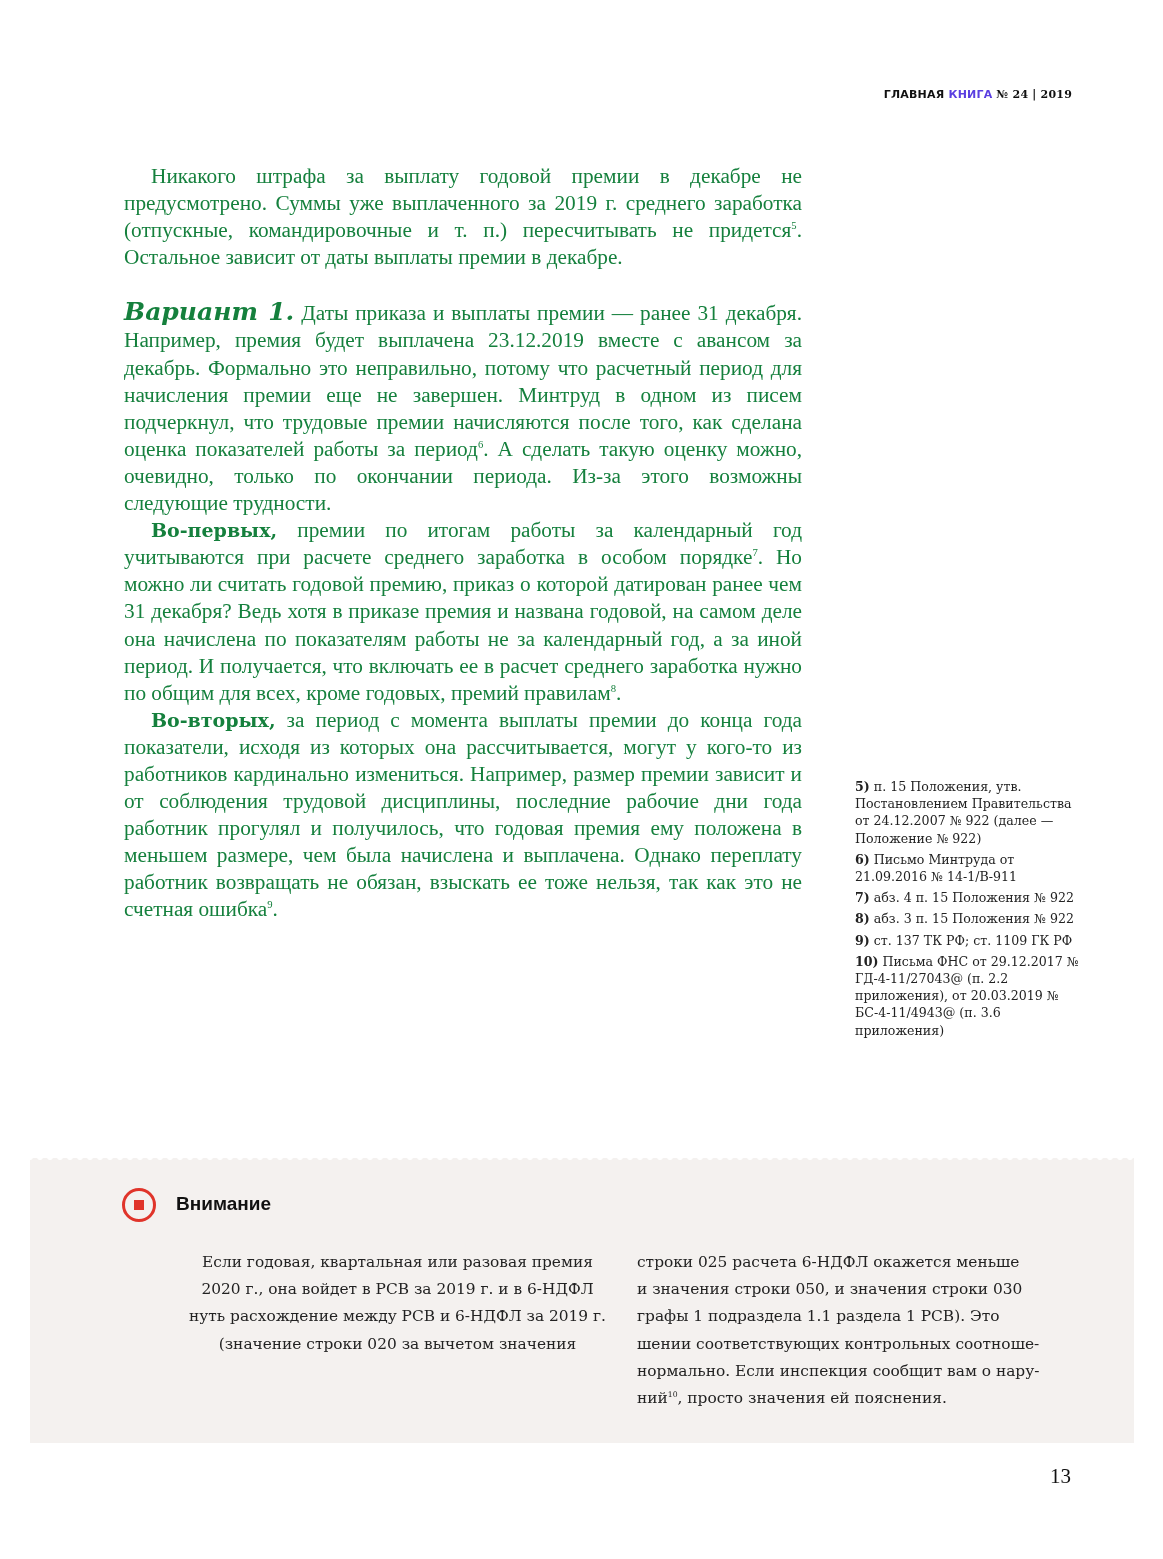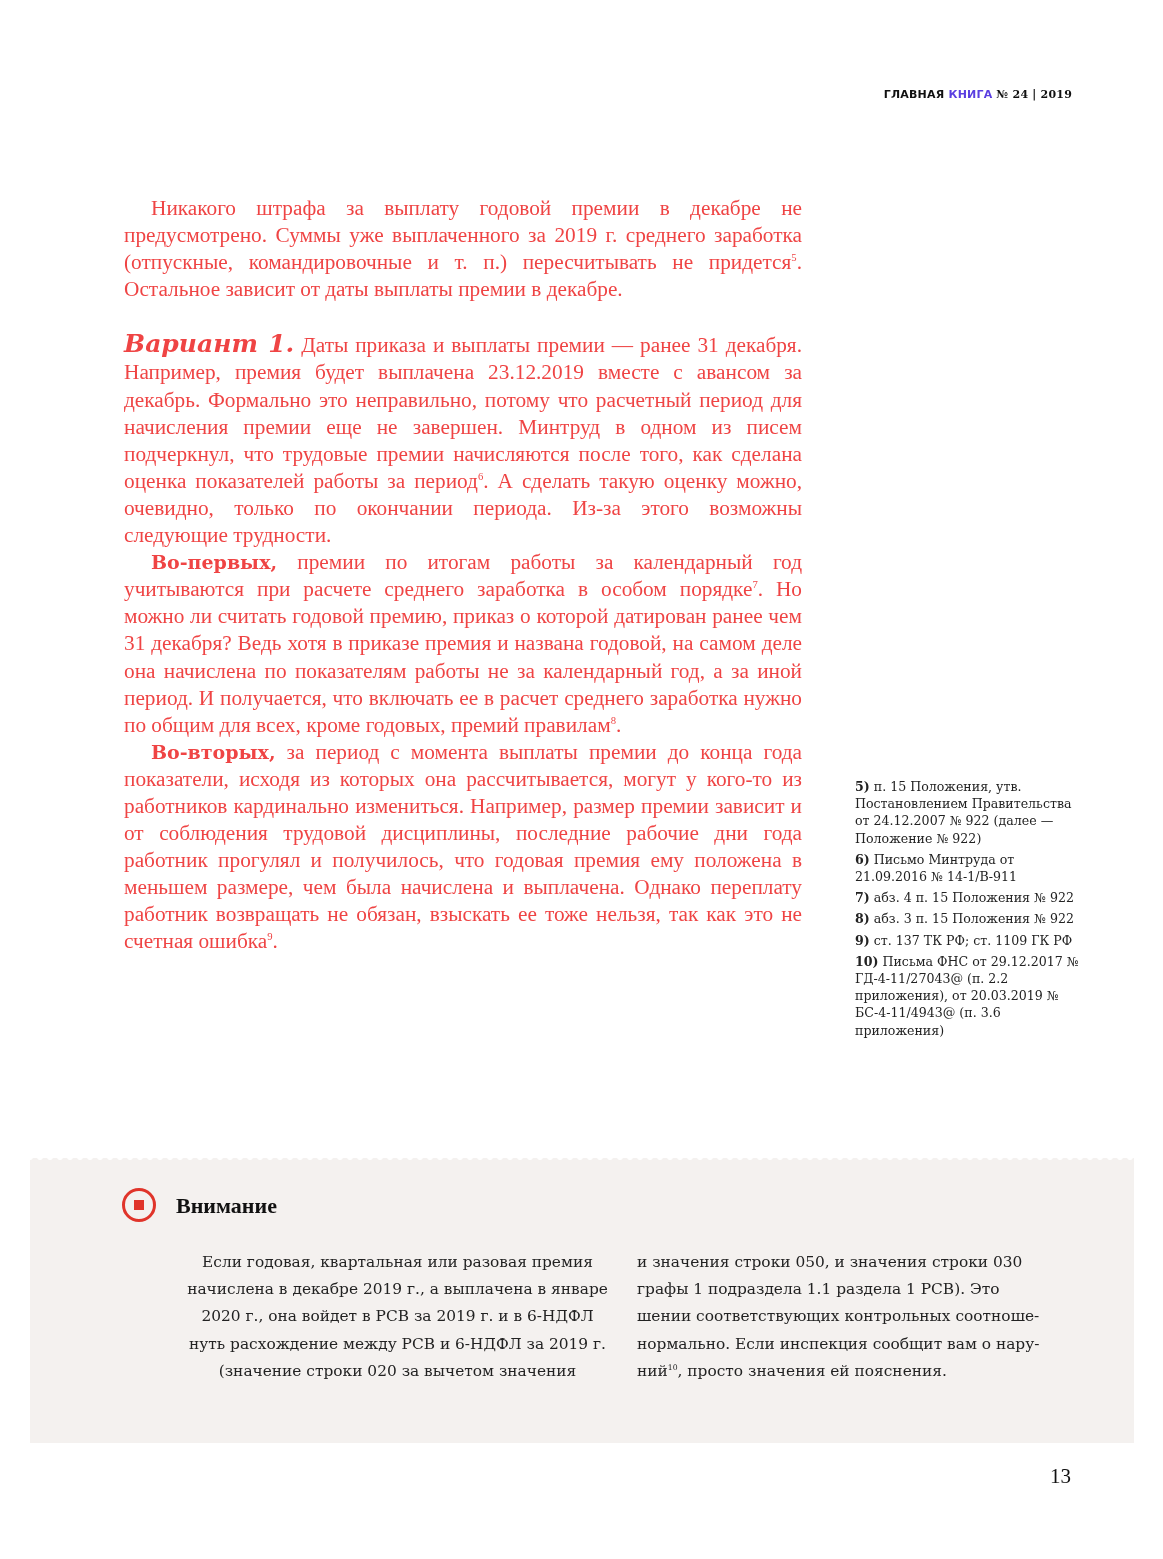--- a/index.html
+++ b/index.html
@@ -2,38 +2,38 @@
 <html><head>
   <meta charset="utf-8">
   <style>
     html, body { margin: 0; padding: 0; background: #ffffff; }
     body { width: 1163px; height: 1559px; position: relative; overflow: hidden; color: #1a1a1a; font-family: "DejaVu Serif", serif; }
     .header { position: absolute; top: 88px; right: 91px; font-family: "DejaVu Sans", sans-serif; font-weight: bold; font-size: 11px; letter-spacing: 0.2px; white-space: nowrap; }
     .header .brand1 { color: #111; }
     .header .brand2 { color: #5a3fe0; }
     .header .issue { font-family: "DejaVu Serif", serif; color: #111; }
 
-    .main { position: absolute; left: 124px; top: 163px; width: 678px; font-family: "Liberation Serif", serif; font-size: 21.3px; line-height: 27.1px; color: #ef4444; margin-top: 32px; }
+    .main { position: absolute; left: 124px; top: 163px; width: 678px; font-family: "Liberation Serif", serif; font-size: 21.3px; line-height: 27.1px; color: #15803d; }
     .main p { margin: 0; text-align: justify; }
     .main .indent { text-indent: 27px; }
     .main .gap { margin-top: 27px; }
     .main .variant { font-weight: bold; font-style: italic; font-family: "DejaVu Serif", serif; font-size: 25px; }
     .main .lead { font-weight: bold; font-family: "DejaVu Serif", serif; font-size: 19px; }
     sup { font-size: 0.5em; vertical-align: super; line-height: 0; }
 
     .notes { position: absolute; left: 855px; top: 778px; width: 225px; font-family: "DejaVu Serif", serif; font-size: 12.6px; line-height: 17.2px; color: #222; }
     .notes .note { margin-bottom: 4px; }
     .notes .num { font-weight: bold; }
 
     .callout { position: absolute; left: 30px; top: 1160px; width: 1104px; height: 283px; background: #f4f1ef; }
     .callout .edge { position: absolute; left: 0; top: -4px; width: 100%; height: 6px;
       background: radial-gradient(circle at 5px 6px, #f4f1ef 4px, transparent 4.5px) 0 0 / 10px 6px repeat-x; }
     .callout-icon { position: absolute; left: 92px; top: 28px; width: 34px; height: 34px; border: 3.5px solid #e0342a; border-radius: 50%; box-sizing: border-box; }
     .callout-icon .sq { position: absolute; left: 8.5px; top: 8.5px; width: 10px; height: 10px; background: #e0342a; }
-    .callout-title { position: absolute; left: 146px; top: 33px; font-family: Liberation Serif, serif; font-weight: bold; font-size: 22px; color: #111; }
+    .callout-title { position: absolute; left: 146px; top: 33px; font-family: Liberation Sans, sans-serif; font-weight: bold; font-size: 19px; color: #111; }
     .callout-col { position: absolute; top: 89px; width: 435px; font-family: "DejaVu Serif", serif; font-size: 15.4px; line-height: 27.2px; color: #222; }
     .callout-col.c1 { left: 150px; text-align: center; }
     .callout-col.c2 { left: 607px; }
     .callout-col .line { white-space: nowrap; display: block; }
 
     .page-num { position: absolute; right: 92px; top: 1464px; font-family: "Liberation Serif", serif; font-size: 21px; color: #111; }
   </style>
 </head>
 <body>
 
@@ -64,26 +64,26 @@
 </div>
 
 <div class="callout">
   <div class="edge"></div>
   <div class="callout-icon">
       <div class="sq"></div>
     </div>
   <div class="callout-title">Внимание</div>
   <div class="callout-col c1">
     <span class="line">Если годовая, квартальная или разовая премия</span>
-    <span class="line">начислена в декабре 2019 г., а выплачена в январе</span>
     <span class="line">2020 г., она войдет в РСВ за 2019 г. и в 6-НДФЛ</span>
     <span class="line">нуть расхождение между РСВ и 6-НДФЛ за 2019 г.</span>
     <span class="line">(значение строки 020 за вычетом значения</span>
   </div>
   <div class="callout-col c2">
+    <span class="line">строки 025 расчета 6-НДФЛ окажется меньше</span>
     <span class="line">и значения строки 050, и значения строки 030</span>
     <span class="line">графы 1 подраздела 1.1 раздела 1 РСВ). Это</span>
     <span class="line">шении соответствующих контрольных соотноше-</span>
     <span class="line">нормально. Если инспекция сообщит вам о нару-</span>
     <span class="line"><span>ний</span><sup>10</sup><span>, просто значения ей пояснения.</span></span>
   </div>
 </div>
 
 <div class="page-num">13</div>
 

